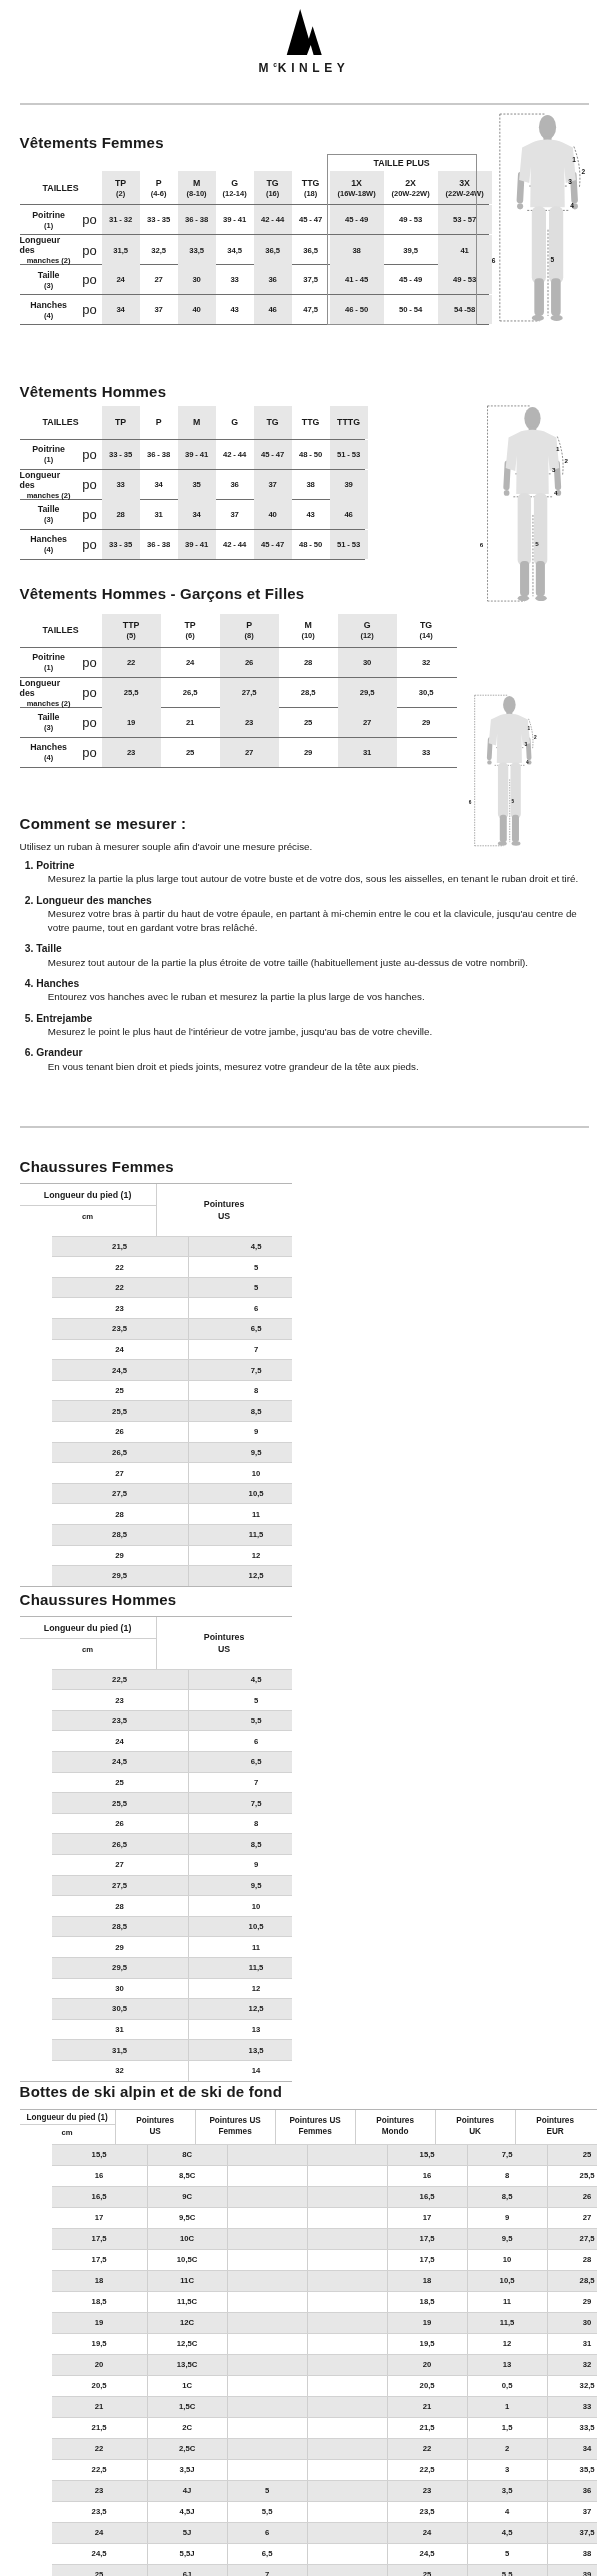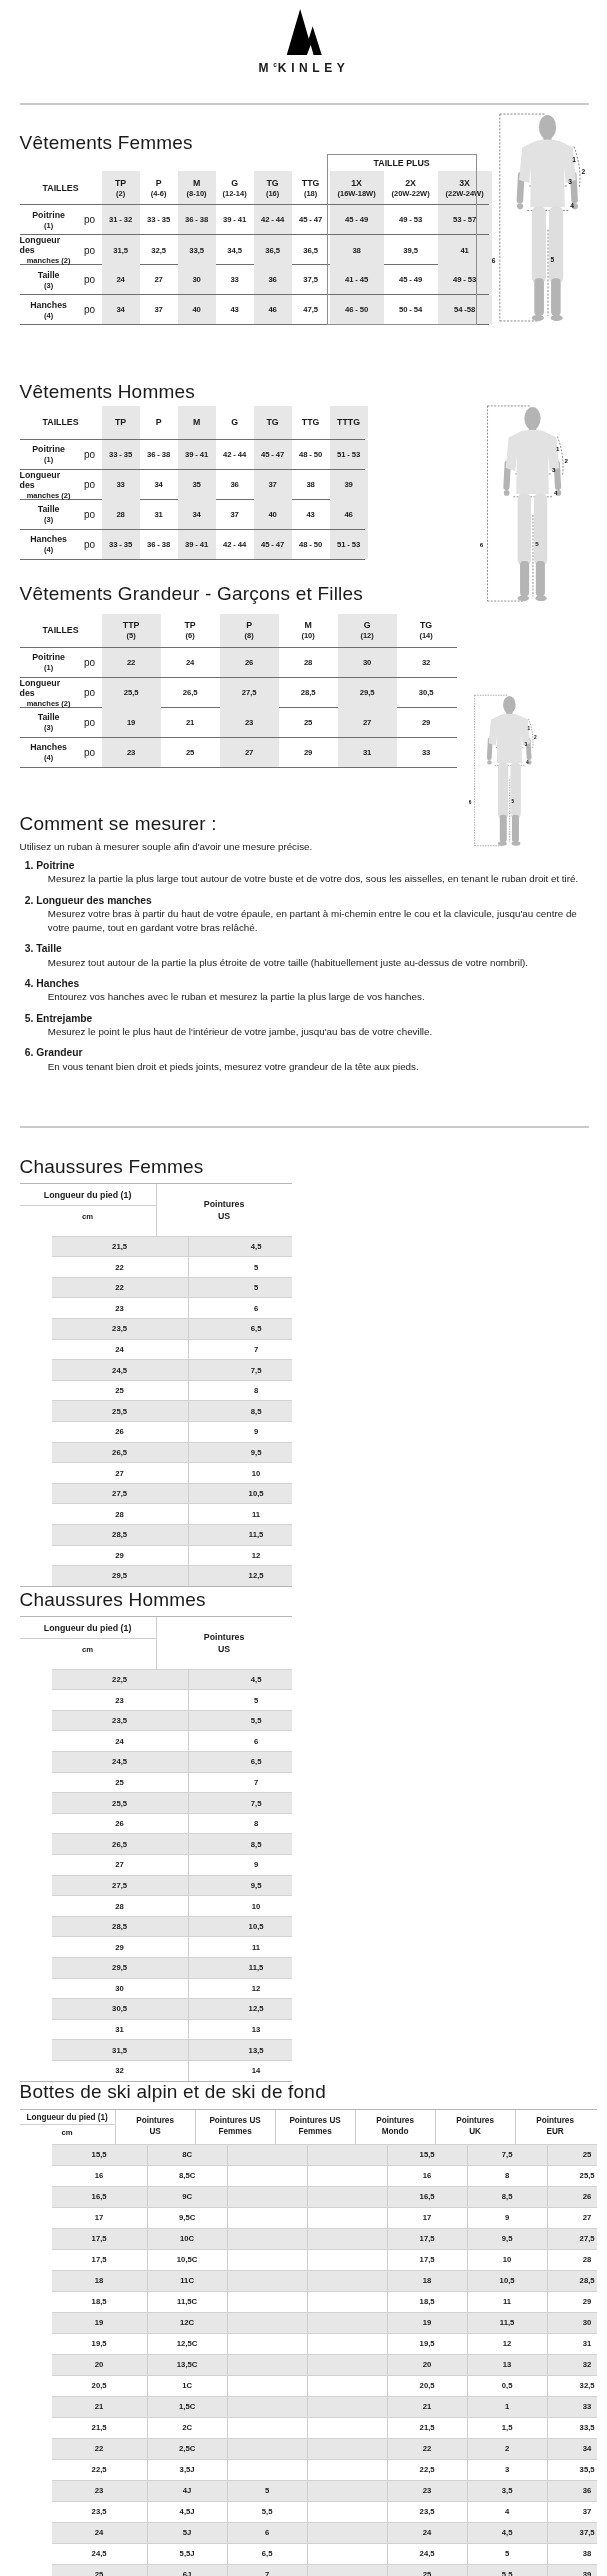--- a/index.html
+++ b/index.html
@@ -1,36 +1,36 @@
 <!DOCTYPE html>
 <html style="font-size:8.2px"><head>
 <meta charset="utf-8">
 <style>
   html,body{margin:0;padding:0;background:#fff;}
   .page{position:relative;width:608px;height:3315px;background:#fff;overflow:hidden;
         font-family:"Liberation Sans",sans-serif;color:#1a1a1a;}
   .hr{position:absolute;left:19.6px;width:569px;height:1.5px;background:#c9c9c9;}
   .sec{position:absolute;left:19.6px;}
-  .title{font-size:19px;font-weight:400;letter-spacing:0.2px;line-height:17.5px;white-space:nowrap;}
+  .title{font-size:15px;font-weight:700;letter-spacing:0.2px;line-height:17.5px;white-space:nowrap;}
 
   
   .logo-wrap{position:absolute;top:7.2px;left:0;width:608px;text-align:center;}
   .brand{margin-top:4.1px;font-size:12px;font-weight:700;letter-spacing:4.6px;}
   .brand .supc{font-size:6.7px;vertical-align:super;letter-spacing:1px;}
 
   
   .ctable{position:relative;}
   .ctable.hasplus{padding-top:17.5px;}
   .crow{display:grid;}
   .chead{height:33px;border-bottom:0.5px solid #6e6e6e;}
   .cdata{height:29px;border-bottom:0.5px solid #6e6e6e;}
   .cc{display:flex;flex-direction:column;align-items:center;justify-content:center;gap:1px;min-width:0;}
   .hlbl,.rlbl{font-size:8.8px;font-weight:700;}
   .hsub,.rsub{font-size:7.5px;font-weight:700;}
-  .utxt{font-size:10px;}
+  .utxt{font-size:13px;}
   .vtxt{font-size:7.7px;font-weight:700;letter-spacing:-0.1px;white-space:nowrap;}
   .sh{background:#e7e7e7;}
   .plusbox{position:absolute;top:0;bottom:0;border:1px solid #8f8f8f;pointer-events:none;box-sizing:border-box;}
   .plustitle{height:16.5px;line-height:16.5px;text-align:center;font-weight:700;font-size:8.8px;}
 
   
   .utable{border-top:1px solid #b5b5b5;border-bottom:1px solid #b5b5b5;}
   .urow{display:grid;}
   .uc{min-width:0;}
   .uc.vline{border-left:0.5px solid #cfcfcf;}
@@ -454,21 +454,21 @@
         </div>
       </div>
   </div>
   <div class="figure" style="left:477px;top:392px">
     <svg width="110" height="223" viewBox="0 0 230 420">
         <use href="#person"></use>
       </svg>
   </div>
 
   <div class="sec" style="top:585px">
-    <div class="title">Vêtements Grandeur - Garçons et Filles</div>
+    <div class="title">Vêtements Hommes - Garçons et Filles</div>
     <div class="ctable" id="t-juniors" style="margin-top: 11.3px; width: 437px;">
         <div class="crow chead" style="grid-template-columns: 58px 24px 59px 59px 59px 59px 59px 59px;">
           <div class="cc" style="grid-column: 1 / span 2;">
             <span class="hlbl">TAILLES</span>
           </div>
           <div class="cc sh">
             <span class="hlbl">TTP</span>
             <span class="hsub">(5)</span>
           </div>
           <div class="cc">

